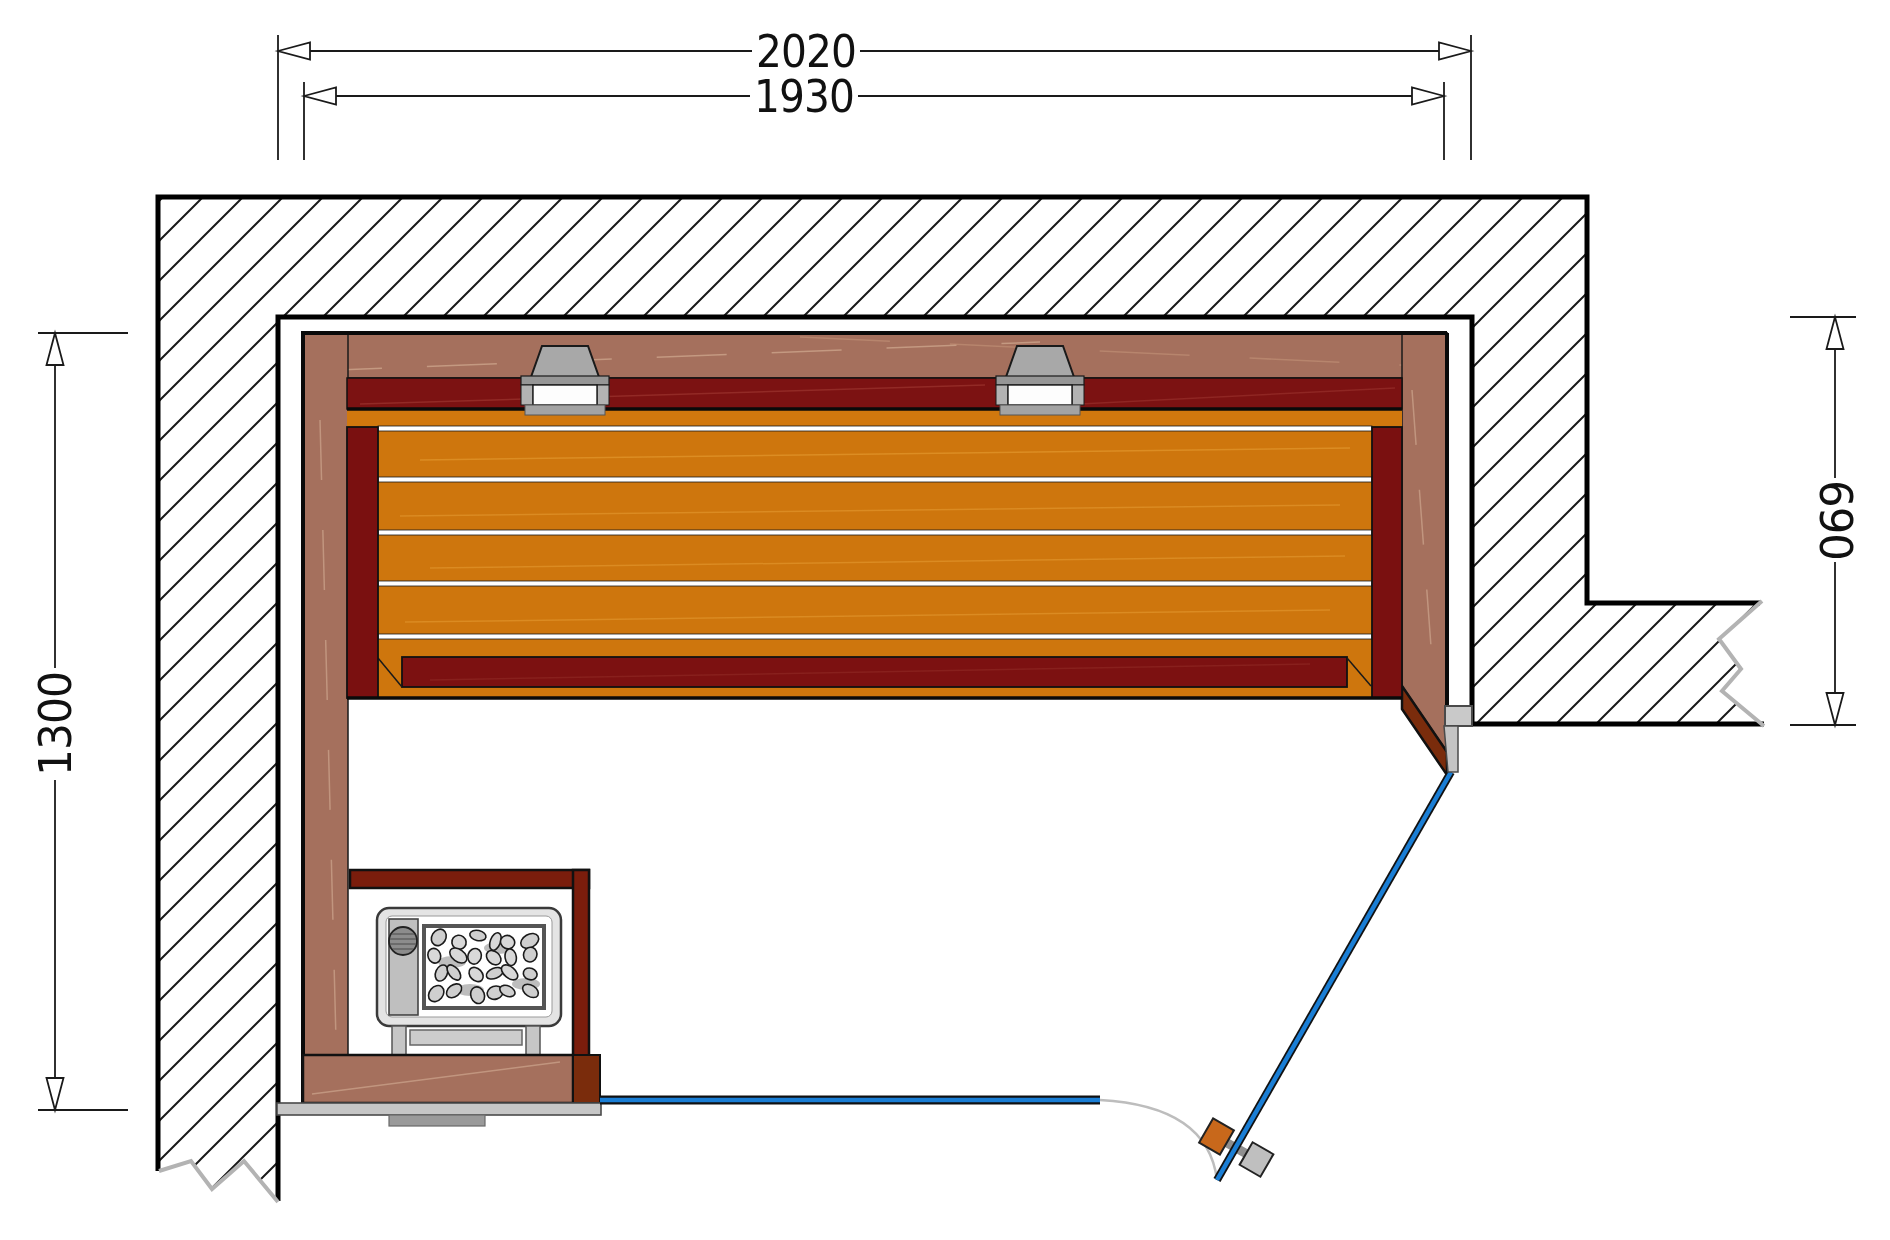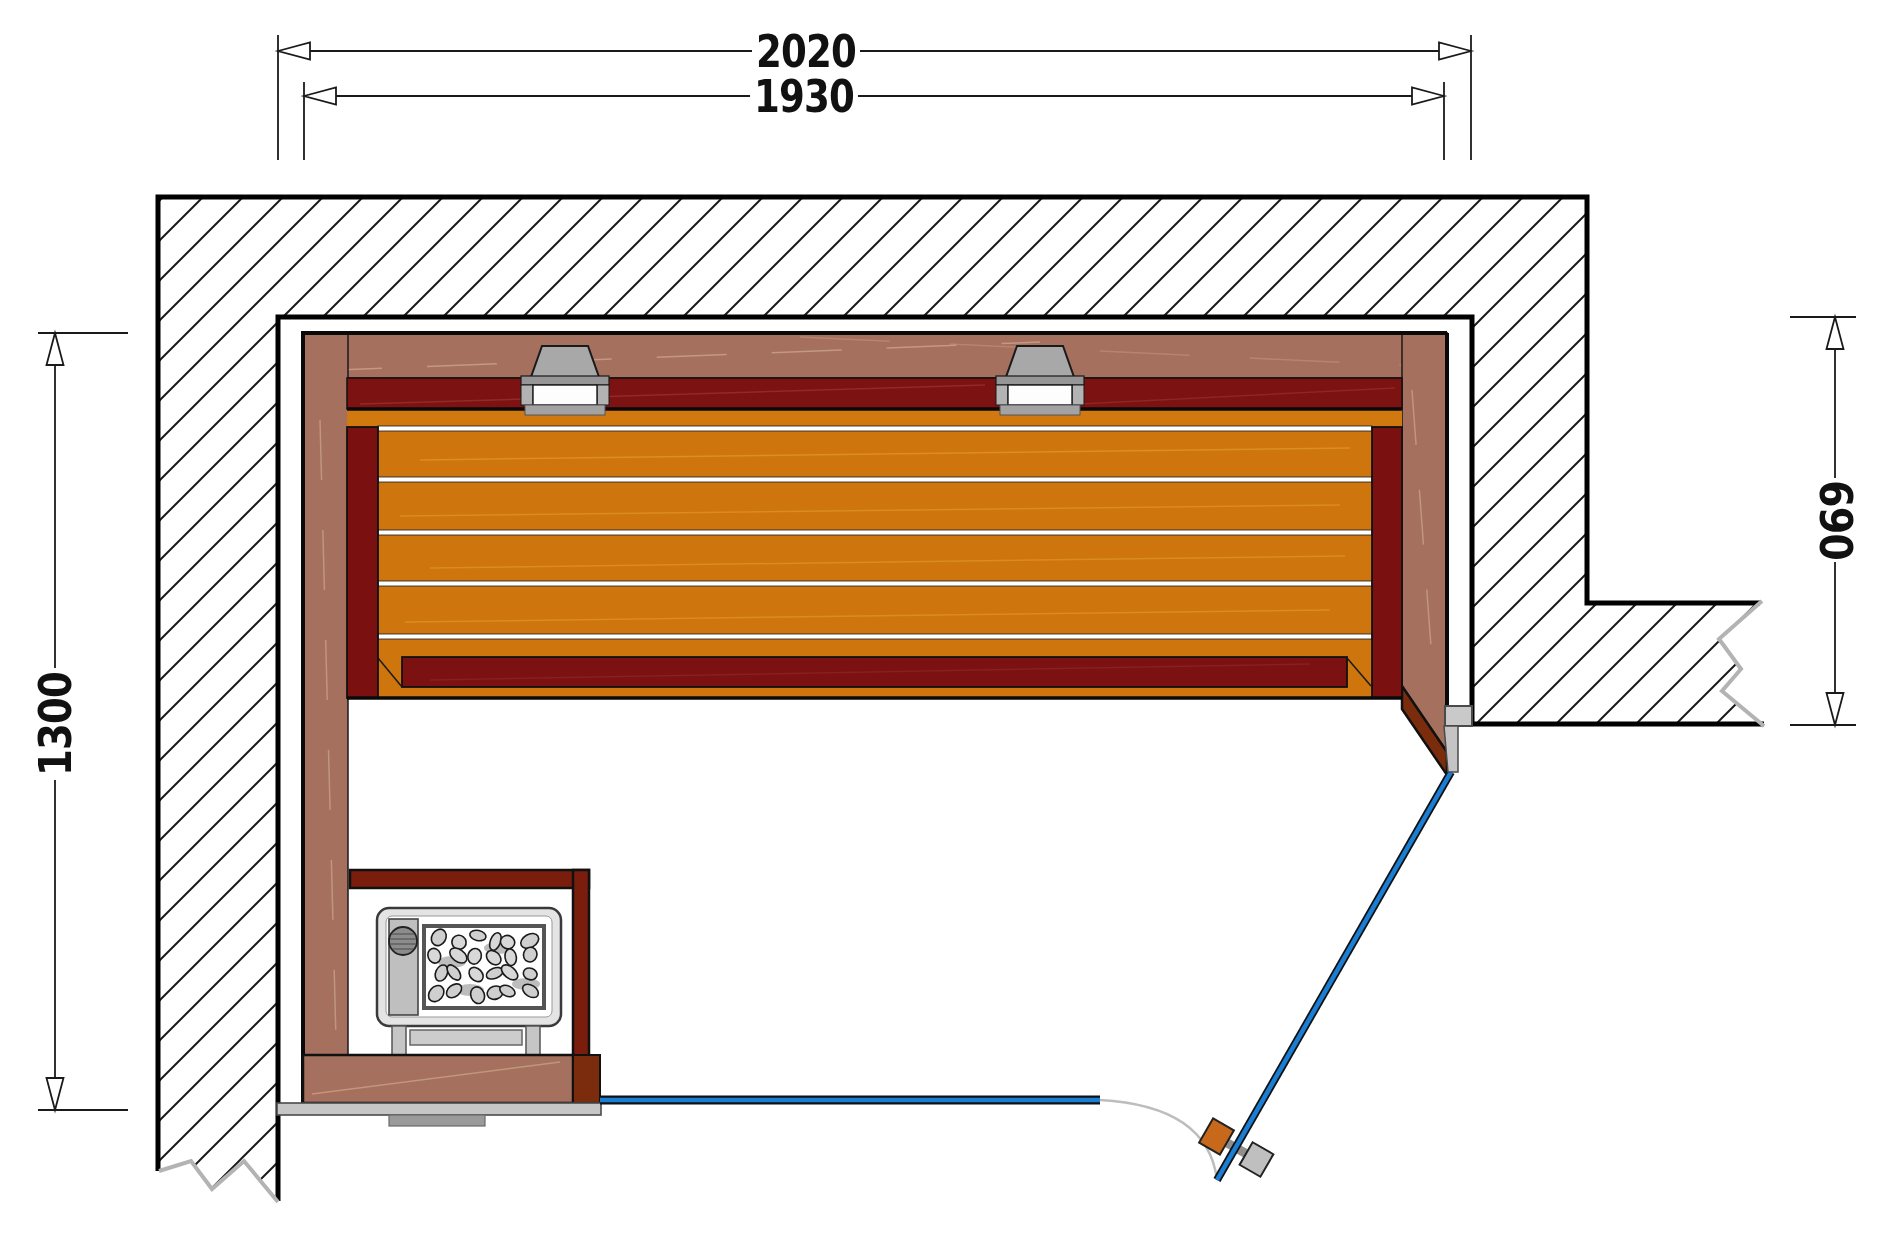--- a/index.html
+++ b/index.html
@@ -1,16 +1,16 @@
 <!DOCTYPE html>
 <html><head>
 <meta charset="utf-8">
 <style>
   html,body{margin:0;padding:0;background:#ffffff;}
-  .stage{width:1890px;height:1240px;position:relative;font-family:"DejaVu Sans",sans-serif;font-weight:bold;}
+  .stage{width:1890px;height:1240px;position:relative;font-family:"DejaVu Sans",sans-serif;}
   svg{display:block;}
   text.dim{font-family:"DejaVu Sans",sans-serif;font-size:44px;fill:#111;letter-spacing:-1px;}
 </style>
 </head>
 <body>
 
 <div class="stage">
 <svg width="1890" height="1240" viewBox="0 0 1890 1240">
   <defs>
     <pattern id="hatch" patternUnits="userSpaceOnUse" width="40" height="40">

